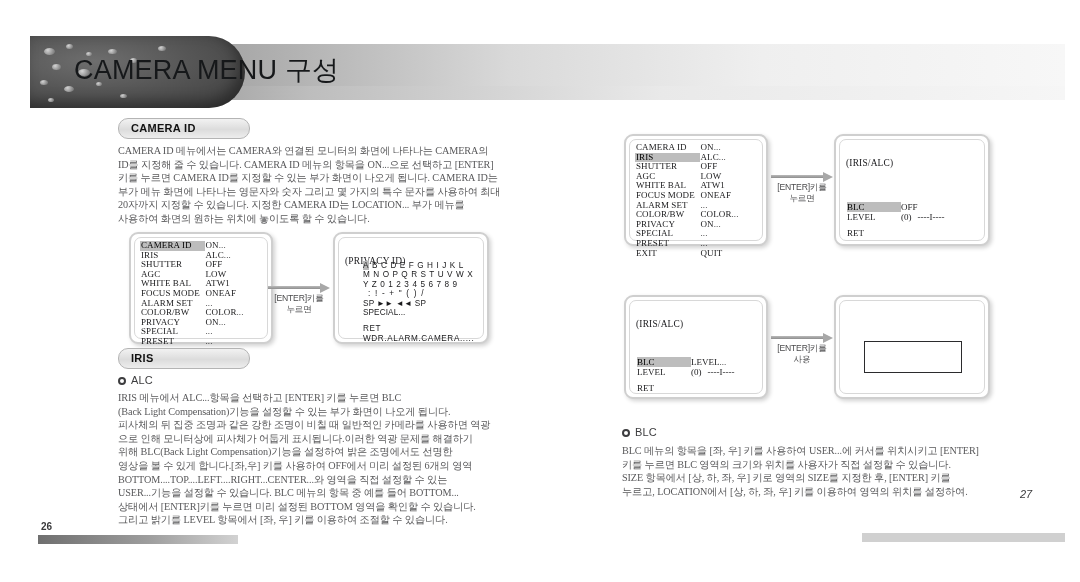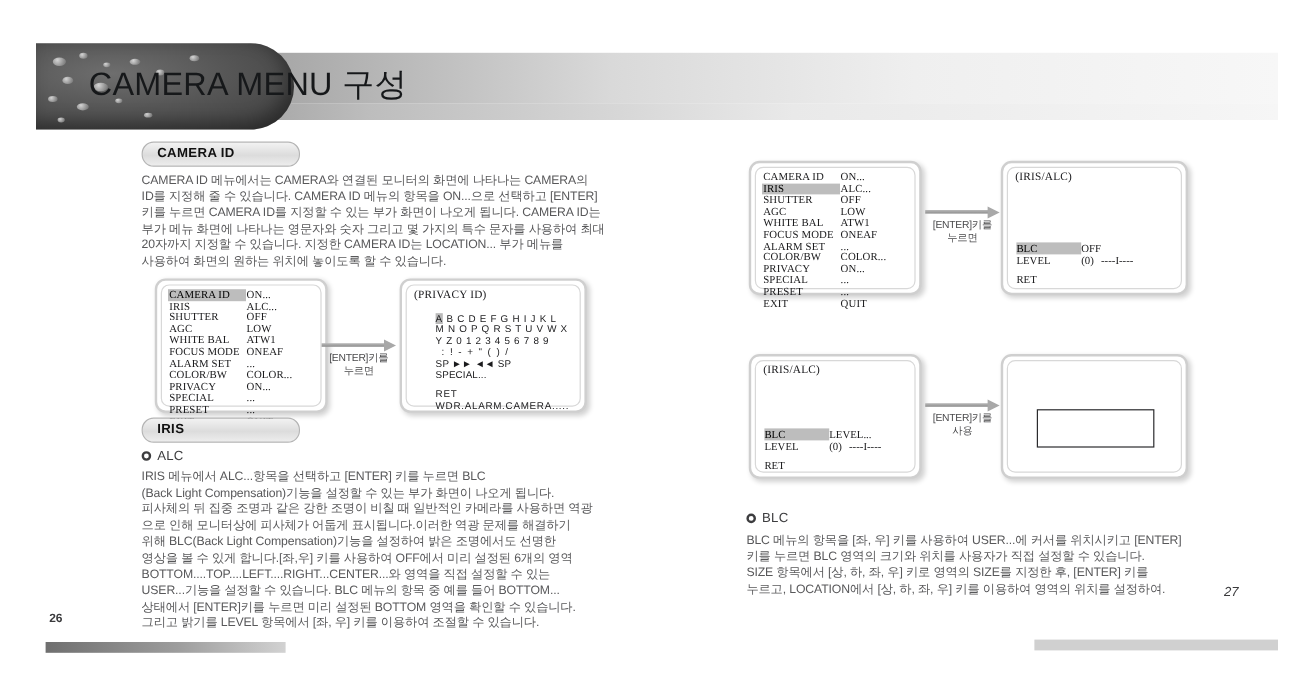--- a/index.html
+++ b/index.html
@@ -39,40 +39,40 @@
     position:absolute;height:19px;line-height:19px;
     background:linear-gradient(to bottom,#f2f2f2,#dcdcdc 55%,#ededed);
     border:1px solid #b4b4b4;border-radius:10px;
     font-size:11px;font-weight:bold;color:#111;
     padding-left:12px;letter-spacing:.3px;
   }
 
   
   .para{
     position:absolute;font-size:10.2px;line-height:13.6px;color:#58585a;
-    letter-spacing:-0.1px;white-space:pre-line;
+    letter-spacing:-0.1px;white-space:pre-line;font-family:Liberation Serif, serif;
   }
   .bullet-head{
     position:absolute;font-size:11px;color:#3d3d3f;letter-spacing:.2px;
   }
   .bullet-head .dot{
     display:inline-block;width:8px;height:8px;border-radius:50%;
     border:2px solid #3d3d3f;background:#fff;margin-right:5px;
     vertical-align:-1px;box-sizing:border-box;
   }
 
   
   .osd{
     position:absolute;background:#ffffff;
     border:2px solid #cfcfcf;border-radius:9px;
     box-shadow:2px 2px 4px rgba(0,0,0,.18);
   }
   .osd-inner{position:absolute;inset:3px;border:1px solid #d8d8d8;border-radius:7px;}
   .osd-title{
-    position:absolute;left:10px;top:7px;font-size:9.4px;color:#17171a;
+    position:absolute;left:10px;top:22px;font-size:9.4px;color:#17171a;
     font-family:"Liberation Serif","DejaVu Serif",serif;letter-spacing:.2px;
   }
   .menu{position:absolute;left:9px;top:7px;right:6px;}
   .mrow{display:flex;font-family:"Liberation Serif","DejaVu Serif",serif;
     font-size:9px;line-height:9.6px;color:#1a1a1c;letter-spacing:.1px;}
   .mlabel{width:52%;padding-left:1px;}
   .mval{width:48%;}
   .hl{background:#bdbdbd;color:#000;}
 
   .charset{
@@ -234,21 +234,21 @@
 피사체의 뒤 집중 조명과 같은 강한 조명이 비칠 때 일반적인 카메라를 사용하면 역광
 으로 인해 모니터상에 피사체가 어둡게 표시됩니다.이러한 역광 문제를 해결하기
 위해 BLC(Back Light Compensation)기능을 설정하여 밝은 조명에서도 선명한
 영상을 볼 수 있게 합니다.[좌,우] 키를 사용하여 OFF에서 미리 설정된 6개의 영역
 BOTTOM....TOP....LEFT....RIGHT...CENTER...와 영역을 직접 설정할 수 있는
 USER...기능을 설정할 수 있습니다. BLC 메뉴의 항목 중 예를 들어 BOTTOM...
 상태에서 [ENTER]키를 누르면 미리 설정된 BOTTOM 영역을 확인할 수 있습니다.
 그리고 밝기를 LEVEL 항목에서 [좌, 우] 키를 이용하여 조절할 수 있습니다.</div>
 
   <div class="footbar left"></div>
-  <div class="pagenum" style="left:41px;top:510px;">26</div>
+  <div class="pagenum" style="left:41px;top:521px;">26</div>
 
   <div class="osd" style="left:624px;top:134px;width:140px;height:108px;">
     <div class="osd-inner"></div>
     <div class="menu" id="right-menu">
         <div class="mrow">
           <span class="mlabel">CAMERA ID</span>
           <span class="mval">ON...</span>
         </div>
         <div class="mrow">
           <span class="mlabel hl">IRIS</span>

